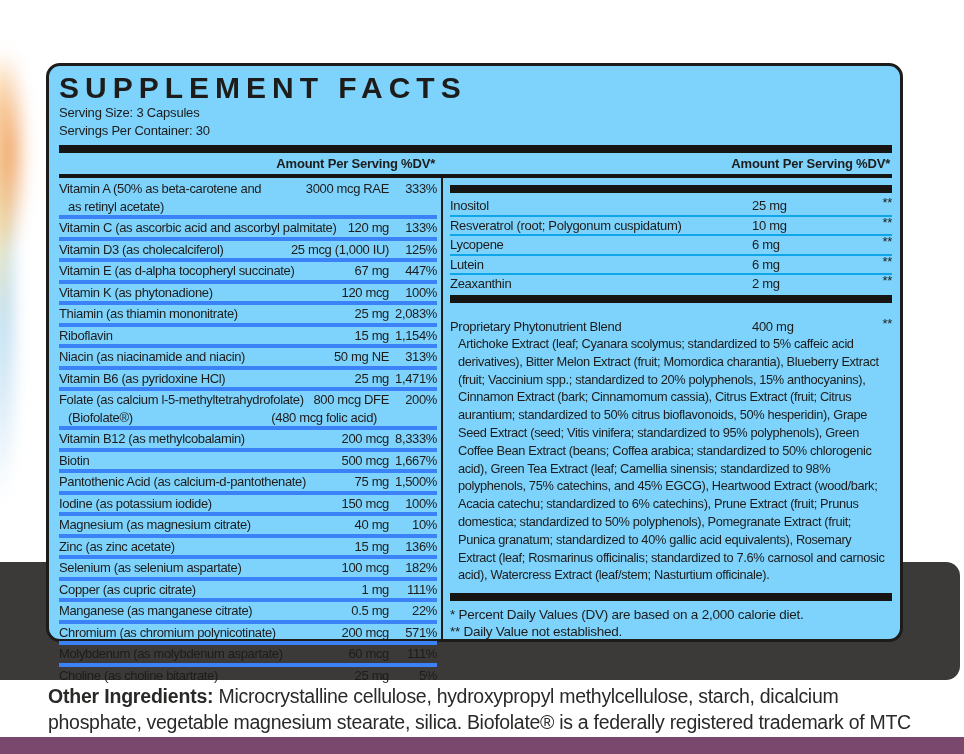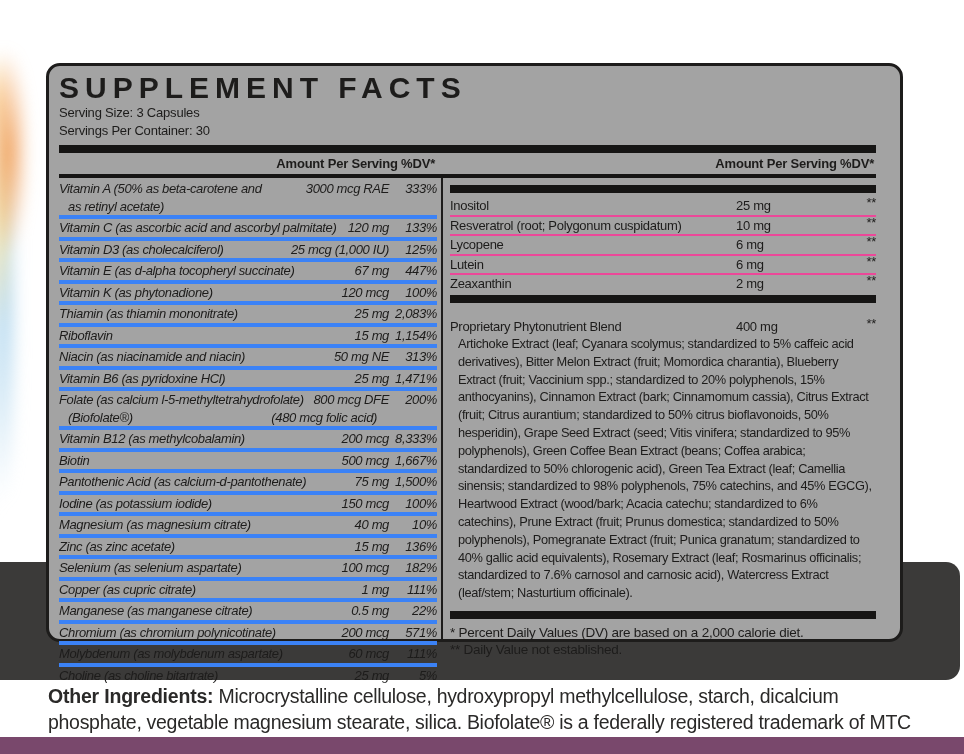--- a/index.html
+++ b/index.html
@@ -16,54 +16,54 @@
       radial-gradient(closest-side at 10% 64%, rgba(205,230,244,.8), rgba(205,230,244,0) 90%);
     filter:blur(7px);}
 
   .dark-band{position:absolute;left:0;top:562px;width:960px;height:118px;z-index:1;
     border-radius:0 14px 14px 0;}
 
   .purple-bar{position:absolute;left:0;bottom:0;width:964px;height:17px;z-index:3;}
 
   
   .card{position:absolute;left:46px;top:63px;width:857px;height:579px;z-index:2;
-    background:#a3a3a3;border:3px solid #1d1c1b;border-radius:14px;box-sizing:border-box;
-    padding:6px 24px 0 10px;}
+    background:#7dd3fc;border:3px solid #1d1c1b;border-radius:14px;box-sizing:border-box;
+    padding:6px 8px 0 10px;}
 
   .sf-title{font-size:30px;font-weight:800;letter-spacing:6px;line-height:32px;white-space:nowrap;}
   .serv{font-size:13px;line-height:18px;letter-spacing:-0.2px;}
 
   .bar-thick{height:8px;background:#161514;}
   .bar-top{margin-top:5px;}
   .hdr-row{display:flex;font-weight:700;font-size:13px;line-height:21px;letter-spacing:-0.2px;}
   .hdr-left{width:384px;text-align:right;padding-right:8px;box-sizing:border-box;}
   .hdr-right{flex:1;text-align:right;padding-right:2px;}
   .bar-mid{height:4px;background:#161514;}
 
   .cols{display:flex;align-items:stretch;height:462px;}
   .col-left{width:384px;box-sizing:border-box;border-right:2px solid #1d1c1b;
-            padding:2px 4px 0 0;font-style:italic;}
+            padding:2px 4px 0 0;}
   .col-right{flex:1;padding-left:7px;min-width:0;}
 
   
   .lrow + .lrow{border-top:4px solid #3b82f6;}
   .l1{display:flex;line-height:17.5px;font-size:13px;letter-spacing:-0.35px;}
   .l1 .nm{flex:1;white-space:nowrap;overflow:hidden;min-width:0;}
   .l1 .amt{white-space:nowrap;text-align:right;margin-left:1px;}
   .l1 .dv{width:48px;flex-shrink:0;text-align:right;white-space:nowrap;}
   .l2{display:flex;line-height:17.5px;font-size:13px;letter-spacing:-0.35px;}
   .l2 .nm2{padding-left:9px;white-space:nowrap;}
   .l2 .sp{flex:1;}
   .l2 .amt2{white-space:nowrap;margin-right:60px;}
 
   
   .rbar1{margin-top:7px;}
   .rrows{margin-top:4px;}
   .rrow{display:flex;line-height:17.5px;font-size:13px;letter-spacing:-0.3px;}
-  .rrow.sep{border-bottom:2px solid #ec4899;}
+  .rrow.sep{border-bottom:2px solid #0ea5e9;}
   .rrow .rnm{flex:1;white-space:nowrap;overflow:hidden;}
   .rrow .ramt{width:90px;flex-shrink:0;text-align:left;white-space:nowrap;}
   .rrow .rdv{width:50px;flex-shrink:0;text-align:right;position:relative;top:-3px;}
   .rbar2{margin-top:2px;}
   .blend-row{display:flex;margin-top:15px;line-height:17.5px;font-size:13px;letter-spacing:-0.3px;}
   .blend-row .rnm{flex:1;white-space:nowrap;}
   .blend-row .ramt{width:90px;flex-shrink:0;}
   .blend-row .rdv{width:50px;flex-shrink:0;text-align:right;position:relative;top:-3px;}
   .blend-desc{padding-left:8px;padding-right:2px;font-size:12.8px;line-height:17.8px;
               letter-spacing:-0.35px;}

